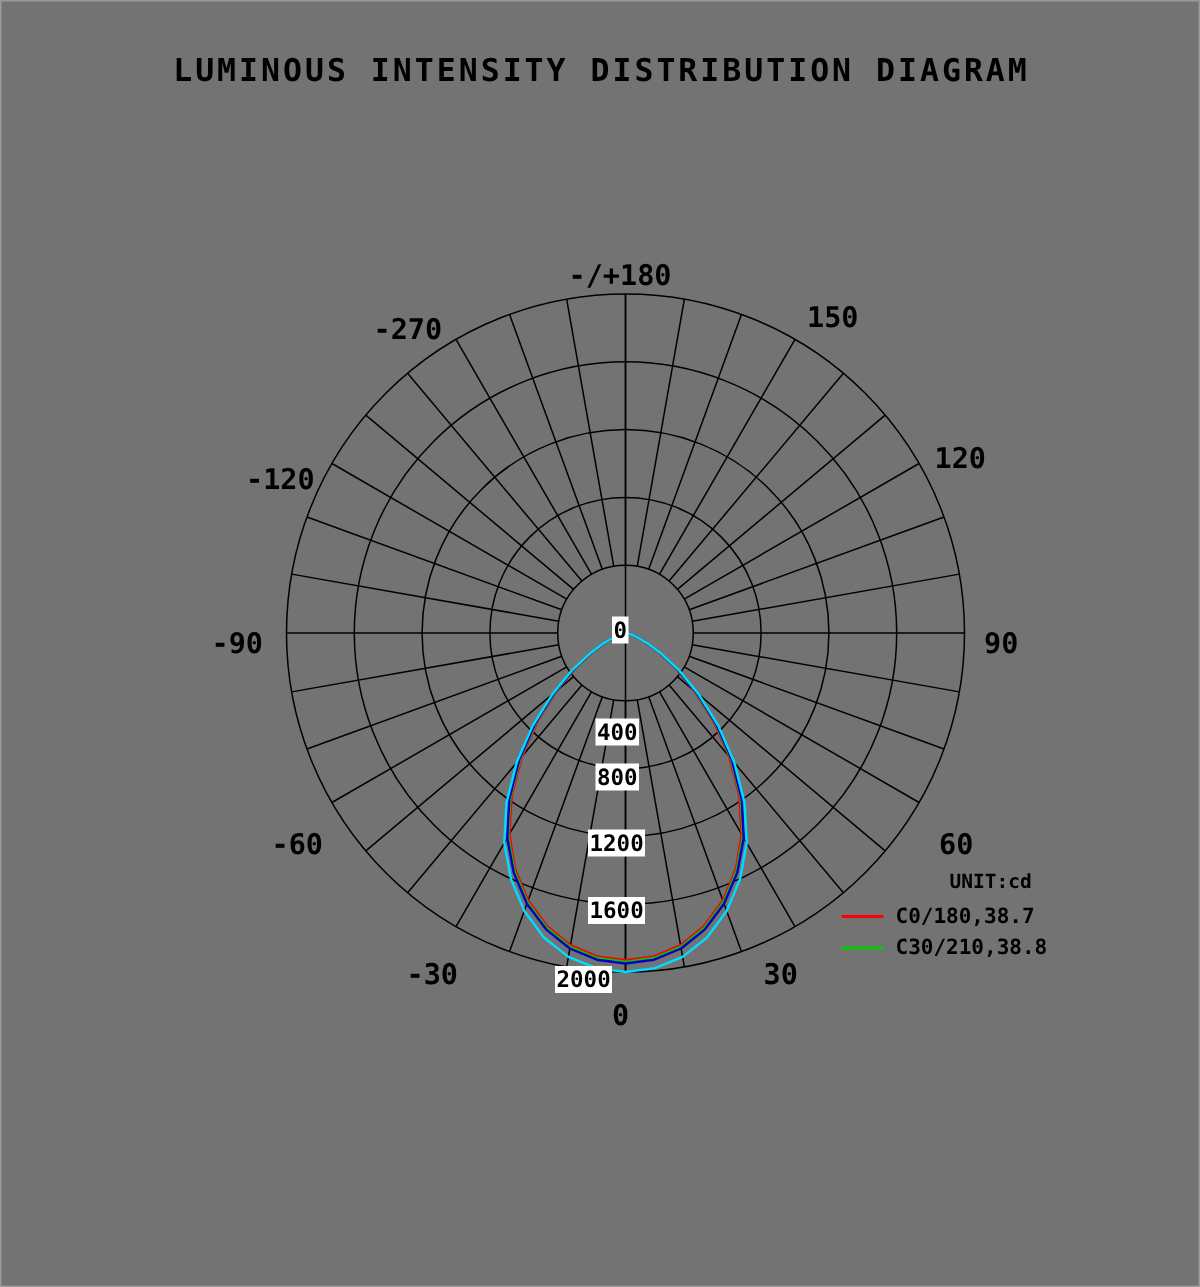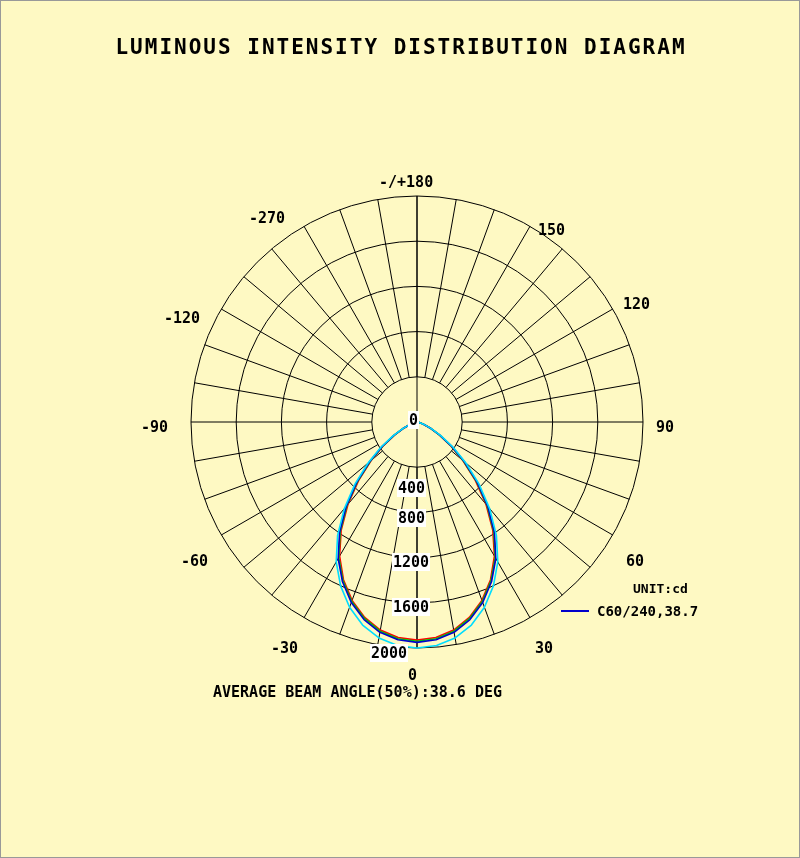--- a/index.html
+++ b/index.html
@@ -7,21 +7,21 @@
     padding: 0;
     background: #ffffff;
   }
   body {
     font-family: "DejaVu Sans Mono", monospace;
   }
   #page {
     position: relative;
     width: 800px;
     height: 858px;
-    background: #fef9c3;
+    background: #737373;
     box-sizing: border-box;
     border: 1px solid #999999;
     overflow: hidden;
   }
   #title {
     position: absolute;
     top: 34px;
     left: 0;
     width: 800px;
     text-align: center;
@@ -31,21 +31,21 @@
     color: #000000;
     font-family: "DejaVu Sans Mono", monospace;
   }
   #plot {
     position: absolute;
     top: 0;
     left: 0;
   }
   .axis-label {
     position: absolute;
-    font-size: 15px;
+    font-size: 19px;
     font-weight: bold;
     color: #000000;
     font-family: "DejaVu Sans Mono", monospace;
     white-space: nowrap;
   }
   .radial-label {
     position: absolute;
     font-size: 15px;
     font-weight: bold;
     color: #000000;
@@ -156,43 +156,46 @@
     <g id="curves-group">
         <path d="M416.00,421.00 L416.34,421.03 L417.11,421.20 L419.06,421.82 L422.90,423.51 L429.31,427.21 L438.02,433.71 L449.32,444.33 L461.88,459.50 L474.33,479.33 L485.00,503.23 L491.83,529.30 L493.41,555.07 L489.54,578.72 L480.93,599.39 L468.35,616.38 L452.69,629.10 L434.86,636.57 L416.00,639.09 L397.14,636.57 L379.31,629.10 L363.65,616.38 L351.07,599.39 L342.46,578.72 L338.60,555.07 L340.17,529.30 L347.00,503.23 L357.67,479.33 L370.12,459.50 L382.68,444.33 L393.98,433.71 L402.69,427.21 L409.10,423.51 L412.94,421.82 L414.89,421.20 L415.66,421.03 L416.00,421.00" fill="none" stroke="#ff0000" stroke-width="1.6" stroke-linejoin="round"></path>
         <path d="M416.00,421.00 L416.34,421.03 L417.11,421.20 L419.17,421.85 L423.22,423.63 L429.72,427.40 L438.70,434.11 L450.25,444.98 L462.74,460.22 L475.53,480.53 L486.09,504.53 L492.80,530.69 L494.25,556.54 L490.02,579.74 L481.32,600.45 L468.64,617.47 L452.89,630.21 L434.96,637.70 L416.00,640.22 L397.04,637.70 L379.11,630.21 L363.36,617.47 L350.68,600.45 L341.98,579.74 L337.75,556.54 L339.20,530.69 L345.91,504.53 L356.47,480.53 L369.26,460.22 L381.75,444.98 L393.30,434.11 L402.28,427.40 L408.78,423.63 L412.83,421.85 L414.89,421.20 L415.66,421.03 L416.00,421.00" fill="none" stroke="#00cc00" stroke-width="1.6" stroke-linejoin="round"></path>
         <path d="M416.00,421.00 L416.34,421.03 L417.22,421.22 L419.27,421.88 L423.43,423.71 L430.03,427.54 L439.10,434.33 L450.80,445.37 L463.44,460.80 L476.33,481.33 L486.82,505.40 L493.45,531.61 L494.82,557.52 L490.50,580.76 L481.70,601.51 L468.94,618.56 L453.09,631.33 L435.06,638.82 L416.00,641.35 L396.94,638.82 L378.91,631.33 L363.06,618.56 L350.30,601.51 L341.50,580.76 L337.18,557.52 L338.55,531.61 L345.18,505.40 L355.67,481.33 L368.56,460.80 L381.20,445.37 L392.90,434.33 L401.97,427.54 L408.57,423.71 L412.73,421.88 L414.78,421.22 L415.66,421.03 L416.00,421.00" fill="none" stroke="#0000cc" stroke-width="1.6" stroke-linejoin="round"></path>
         <path d="M416.00,421.00 L416.34,421.03 L417.34,421.24 L419.49,421.94 L423.75,423.82 L430.65,427.83 L439.98,434.84 L452.10,446.28 L464.91,462.04 L477.92,482.92 L488.63,507.56 L495.40,534.39 L496.80,560.94 L492.41,584.86 L483.44,606.29 L470.40,624.02 L454.07,636.89 L435.55,644.45 L416.00,647.00 L396.45,644.45 L377.93,636.89 L361.60,624.02 L348.56,606.29 L339.59,584.86 L335.21,560.94 L336.60,534.39 L343.37,507.56 L354.08,482.92 L367.09,462.04 L379.90,446.28 L392.02,434.84 L401.35,427.83 L408.25,423.82 L412.51,421.94 L414.66,421.24 L415.66,421.03 L416.00,421.00" fill="none" stroke="#00ddff" stroke-width="1.6" stroke-linejoin="round"></path>
       </g>
   </svg>
 
   <div class="axis-label" style="left:378px; top:172px;">-/+180</div>
   <div class="axis-label" style="left:248px; top:208px;">-270</div>
-  <div class="axis-label" style="left:537px; top:220px;">150</div>
+  <div class="axis-label" style="left:537px; top:200px;">150</div>
   <div class="axis-label" style="left:163px; top:308px;">-120</div>
   <div class="axis-label" style="left:622px; top:294px;">120</div>
   <div class="axis-label" style="left:140px; top:417px;">-90</div>
   <div class="axis-label" style="left:655px; top:417px;">90</div>
   <div class="axis-label" style="left:180px; top:551px;">-60</div>
   <div class="axis-label" style="left:625px; top:551px;">60</div>
   <div class="axis-label" style="left:270px; top:638px;">-30</div>
-  <div class="axis-label" style="left:534px; top:638px;">30</div>
+  <div class="axis-label" style="left:508px; top:638px;">30</div>
   <div class="axis-label" style="left:407px; top:665px;">0</div>
 
   <div class="radial-label" style="left:407px; top:410px;">0</div>
   <div class="radial-label" style="left:396px; top:462px;margin-top:16px;">400</div>
   <div class="radial-label" style="left:396px; top:508px;">800</div>
   <div class="radial-label" style="left:391px; top:552px;">1200</div>
   <div class="radial-label" style="left:391px; top:597px;text-align:right;">1600</div>
   <div class="radial-label" style="left:369px; top:643px;">2000</div>
 
-  <div id="beam-angle">AVERAGE BEAM ANGLE(50%):38.6 DEG</div>
 
   <div id="legend">
     <span id="legend-unit">UNIT:cd</span>
     <div id="legend-rows">
         <div class="legend-row">
-          <span class="legend-swatch" style="border-top-color: rgb(0, 0, 204);"></span>
-          <span class="legend-text">C60/240,38.7</span>
+          <span class="legend-swatch" style="border-top-color: rgb(255, 0, 0);"></span>
+          <span class="legend-text">C0/180,38.7</span>
+        </div>
+        <div class="legend-row">
+          <span class="legend-swatch" style="border-top-color: rgb(0, 204, 0);"></span>
+          <span class="legend-text">C30/210,38.8</span>
         </div>
       </div>
   </div>
 
 </div>
 
 </body></html>

